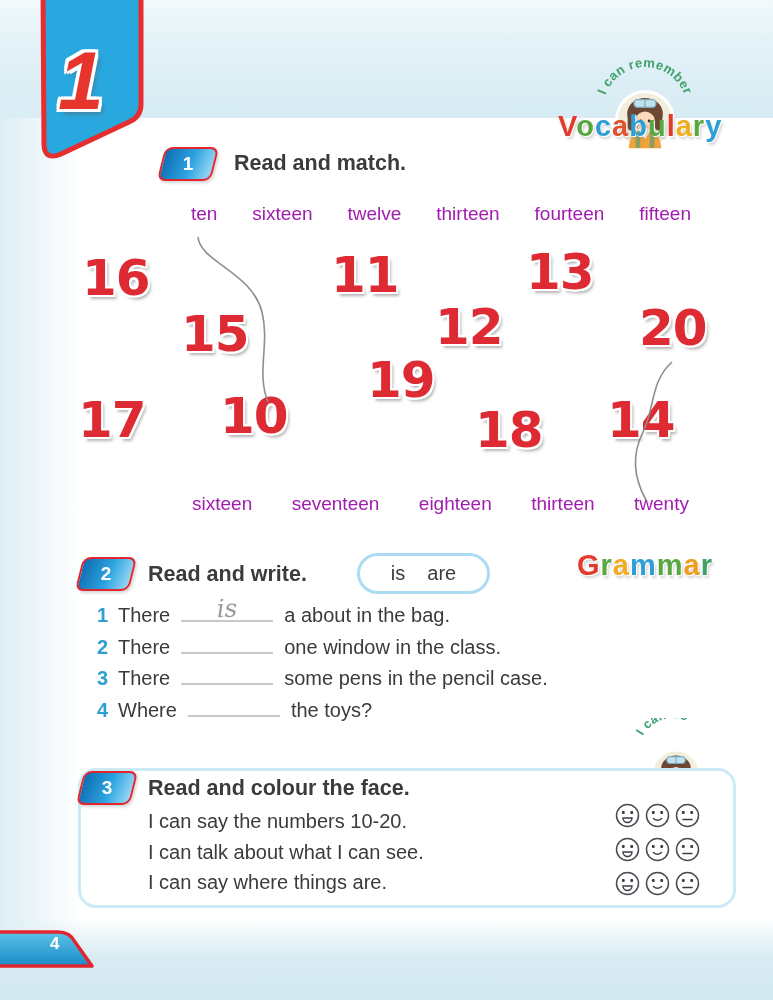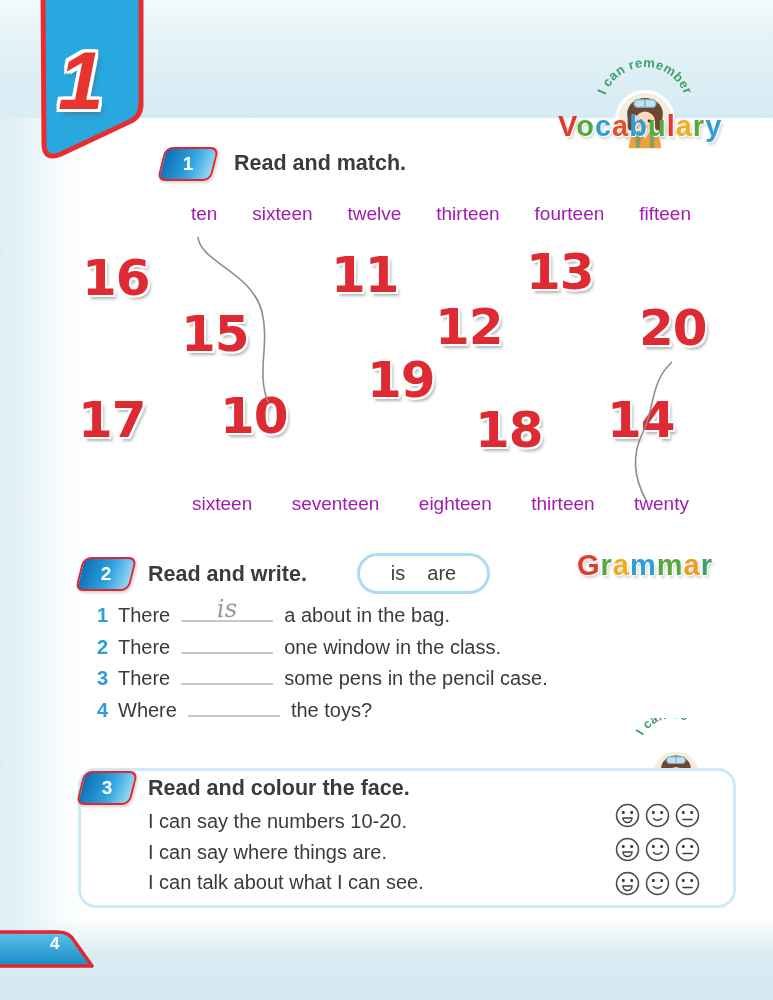--- a/index.html
+++ b/index.html
@@ -249,22 +249,22 @@
   </svg>
 
   
   <div class="ex3-panel"></div>
   <div class="ex-badge" style="left:80px; top:771px;">
     <span>3</span>
   </div>
   <div class="ex-title" style="left:148px; top:776px;">Read and colour the face.</div>
   <div id="ex3-items">
       <div>I can say the numbers 10-20.</div>
+      <div>I can talk about what I can see.</div>
       <div>I can say where things are.</div>
-      <div>I can talk about what I can see.</div>
     </div>
   <div id="ex3-faces">
       <div class="face-row">
         <span><svg width="25" height="25" viewBox="0 0 25 25">
             <circle cx="12.5" cy="12.5" r="11" fill="#fff" stroke="#4b4b55" stroke-width="1.5"></circle>
             <rect x="6.9" y="7.9" width="2.8" height="3.2" rx="1" fill="#3c3c44"></rect>
             <rect x="15.299999999999999" y="7.9" width="2.8" height="3.2" rx="1" fill="#3c3c44"></rect>
             <path d="M8,15 A4.5,4.5 0 0 0 17,15 Z" fill="#fff" stroke="#3c3c44" stroke-width="1.4" stroke-linecap="round"></path>
           </svg></span>
         <span><svg width="25" height="25" viewBox="0 0 25 25">

